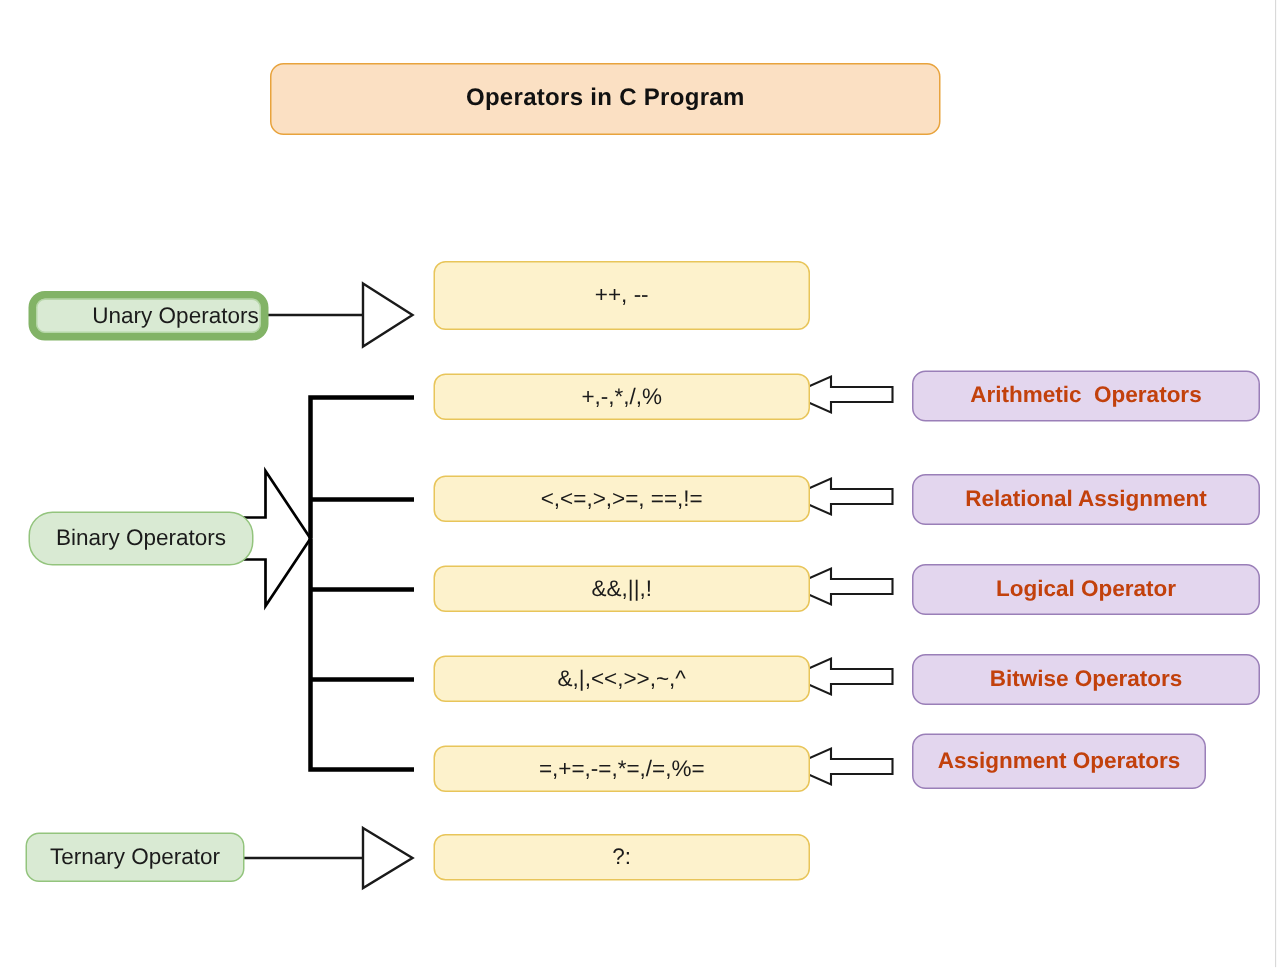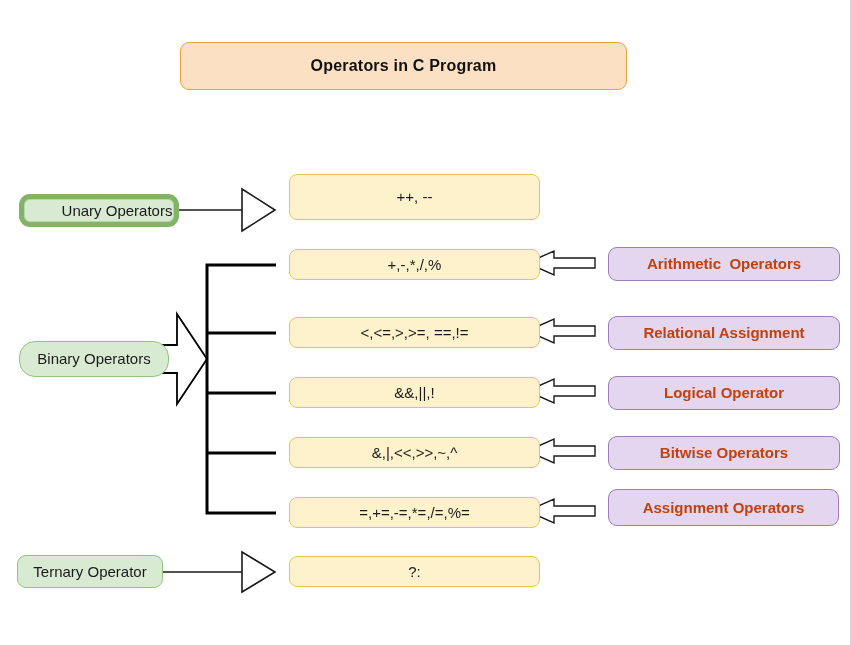--- a/index.html
+++ b/index.html
@@ -185,16 +185,16 @@
   <div class="node yellow-box" style="left:276px; top:556px; width:251px; height:31px;">?:</div>
 
   <div class="node purple-box" style="left:595px; top:247px; width:232px; height:34px;">Arithmetic  Operators</div>
 
   <div class="node purple-box" style="left:595px; top:316px; width:232px; height:34px;">Relational Assignment</div>
 
   <div class="node purple-box" style="left:595px; top:376px; width:232px; height:34px;">Logical Operator</div>
 
   <div class="node purple-box" style="left:595px; top:436px; width:232px; height:34px;">Bitwise Operators</div>
 
-  <div class="node purple-box" style="left:595px; top:489px; width:231px; height:37px;">Assignment Operators</div>
+  <div class="node purple-box" style="left:595px; top:489px; width:196px; height:37px;">Assignment Operators</div>
 
   <div id="edge-right"></div>
 </div>
 
 </body></html>

